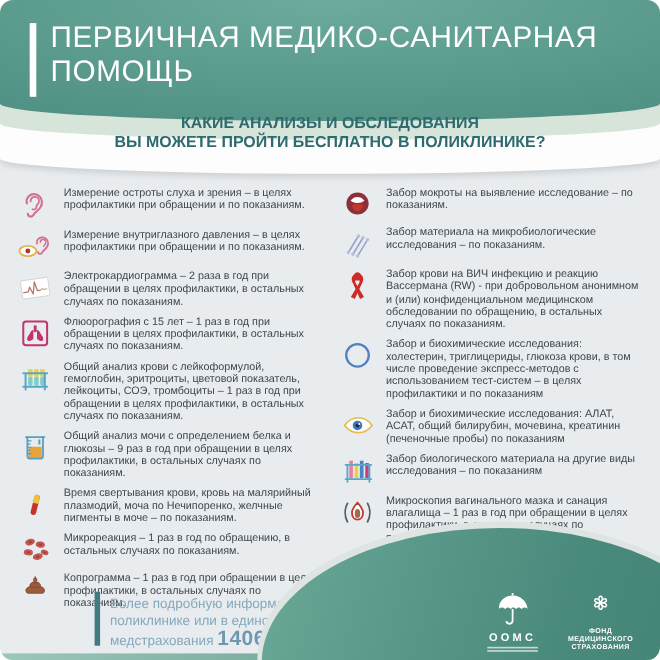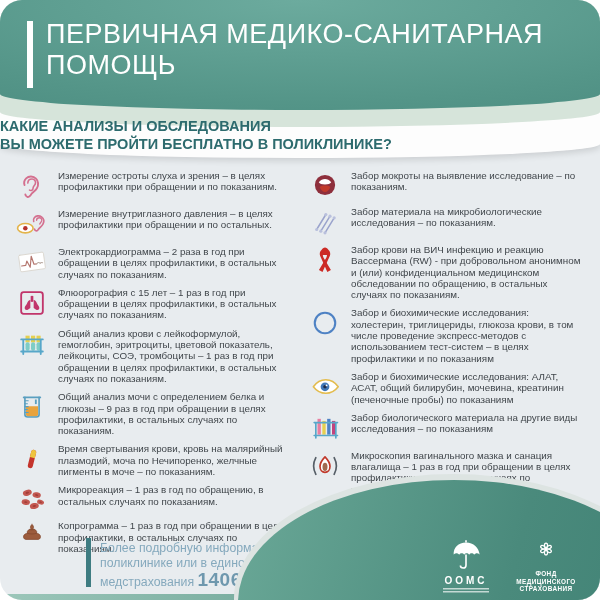--- a/index.html
+++ b/index.html
@@ -1,31 +1,31 @@
 <!DOCTYPE html>
 <html><head>
 <meta charset="utf-8">
 <style>
   html,body{margin:0;padding:0;background:#fff;}
-  .poster{position:relative;width:600px;height:600px;border-radius:22px;overflow:hidden;
+  .poster{position:relative;width:600px;height:600px;border-radius:12px;overflow:hidden;
           background:#e8ecef;font-family:"Liberation Sans",sans-serif;margin:0 auto;}
 
   
   .band-white{position:absolute;top:0;left:0;right:0;height:158px;background:#fdfdfd;
               border-radius:0 0 50% 50% / 0 0 14px 14px;box-shadow:0 3px 6px rgba(0,0,0,.12);z-index:1;}
   .band-green{position:absolute;top:0;left:0;right:0;height:127px;background:#d6e4da;
               border-radius:0 0 50% 50% / 0 0 15px 15px;z-index:2;}
   .header-teal{position:absolute;top:0;left:0;right:0;height:110px;
               background:radial-gradient(130% 170% at 50% 0%,#6cab9e 0%,#549588 55%,#44857a 100%);
               border-radius:0 0 50% 50% / 0 0 16px 16px;z-index:3;}
 
   .accent-bar{position:absolute;left:27px;top:21px;width:6px;height:67px;background:#fff;z-index:4;}
   .title{position:absolute;left:46px;top:19px;z-index:4;color:#fff;font-size:27px;line-height:31px;
          font-weight:300;letter-spacing:.5px;white-space:nowrap;}
-  .subtitle{position:absolute;top:117px;left:0;right:0;text-align:left;z-index:4;
+  .subtitle{position:absolute;top:103px;left:0;right:0;text-align:center;z-index:4;
             color:#2d6b6e;font-weight:bold;font-size:14.5px;line-height:18px;}
 
   
   .content{position:absolute;top:170px;left:14px;right:8px;display:flex;gap:8px;z-index:0;}
   .col{display:flex;flex-direction:column;gap:7px;width:50%;}
   .item{display:flex;gap:8px;align-items:flex-start;}
   .icn{flex:0 0 36px;display:flex;justify-content:center;padding-top:1px;}
   .icn svg *{stroke-linecap:round;stroke-linejoin:round;}
   .txt{margin:0;font-size:9.8px;line-height:11.3px;color:#40464b;max-width:234px;}
 
@@ -82,21 +82,21 @@
 
       <div class="item">
         <span class="icn">
           <svg width="32" height="30" viewBox="0 0 38 36" fill="none">
             <path d="M22 24c0 2 3 3.2 4.2 1 1.6-3 4.8-4 6-7 1.6-3 .8-6.6-1.8-8.6-2.8-2-6.6-1.2-8.4.8-1 1.2-1.8 3-1 4.8" stroke="#d4708f" stroke-width="2"></path>
             <path d="M24.5 13.5c0-2 1.7-3 3.5-3s3 1.8 2.6 3.8c-.4 1.6-1.8 2-2.3 3.7" stroke="#d4708f" stroke-width="1.6"></path>
             <ellipse cx="11" cy="23" rx="9.3" ry="5.6" fill="#fff" stroke="#e3b44c" stroke-width="2"></ellipse>
             <circle cx="11" cy="23" r="2.7" fill="#b5342c"></circle>
           </svg>
         </span>
-        <p class="txt">Измерение внутриглазного давления – в целях профилактики при обращении и по остальных.</p>
+        <p class="txt">Измерение внутриглазного давления – в целях профилактики при обращении и по показаниям.</p>
       </div>
 
       <div class="item">
         <span class="icn">
           <svg width="34" height="30" viewBox="0 0 36 36" fill="none">
             <g transform="rotate(-8 18 18)">
               <rect x="3" y="8" width="30" height="20" rx="1.5" fill="#fff" stroke="#d8d4cc" stroke-width="1"></rect>
               <path d="M5 21h5l2-5 3 8 3-13 2 10h3" stroke="#b4756d" stroke-width="1.4"></path>
               <path d="M23.5 21c1.2-1.6 2.8-1.6 4 0 1-1 2-1 3-.4" stroke="#b9a9a0" stroke-width="1.2"></path>
             </g>

